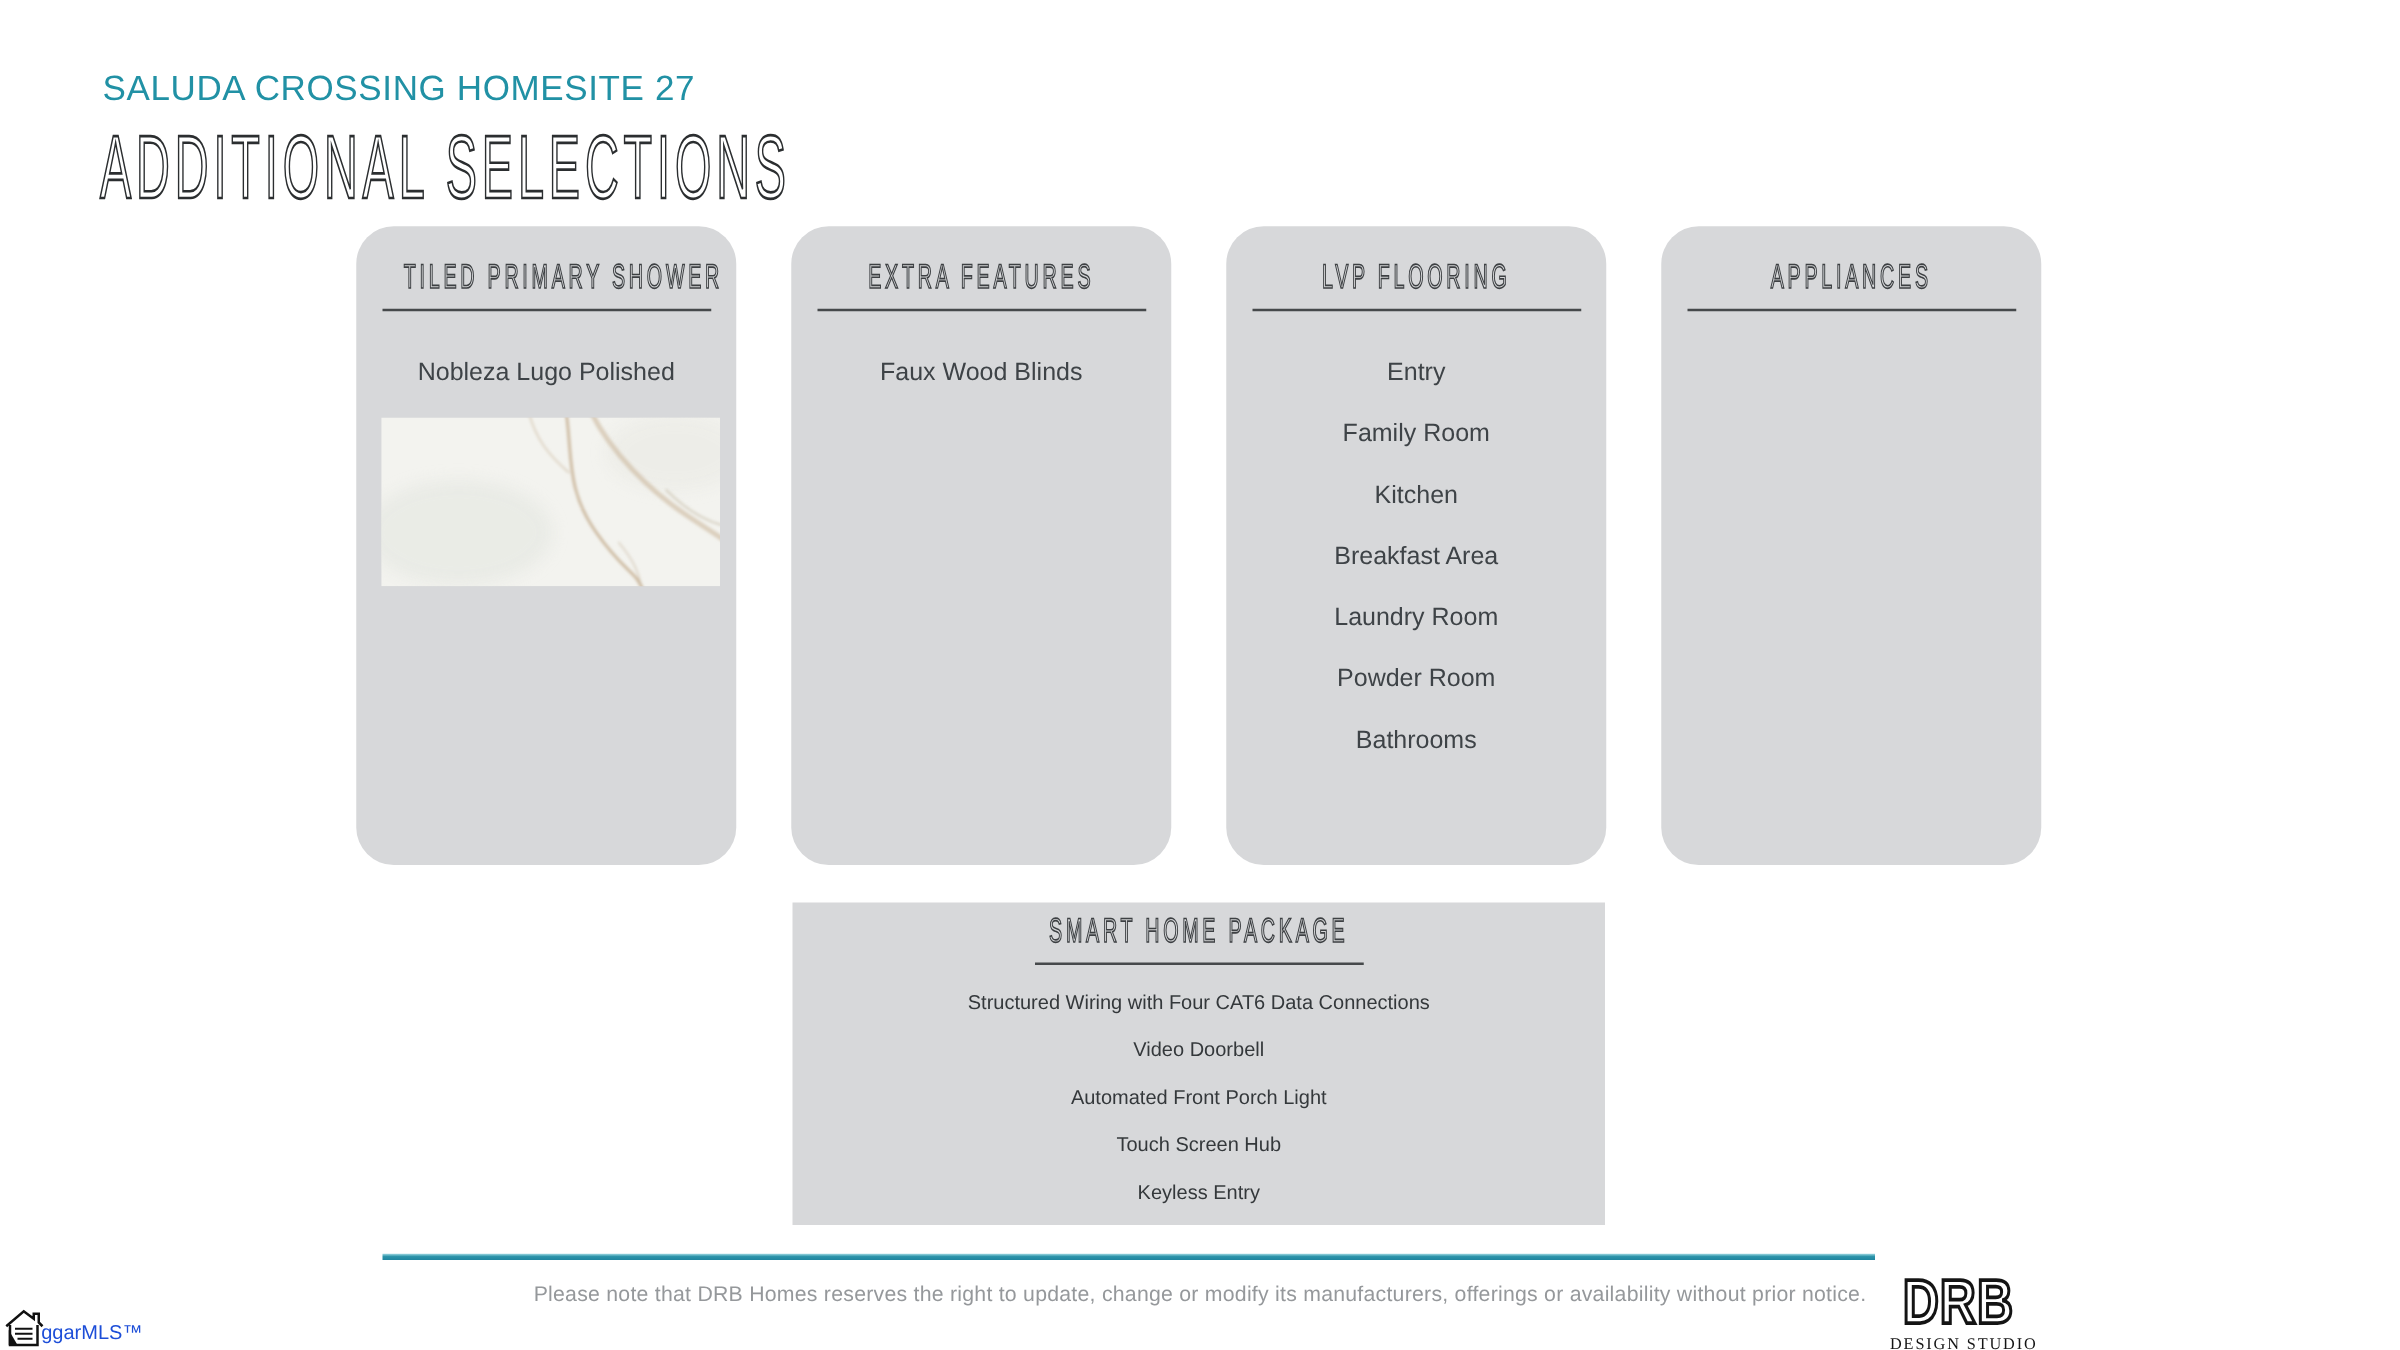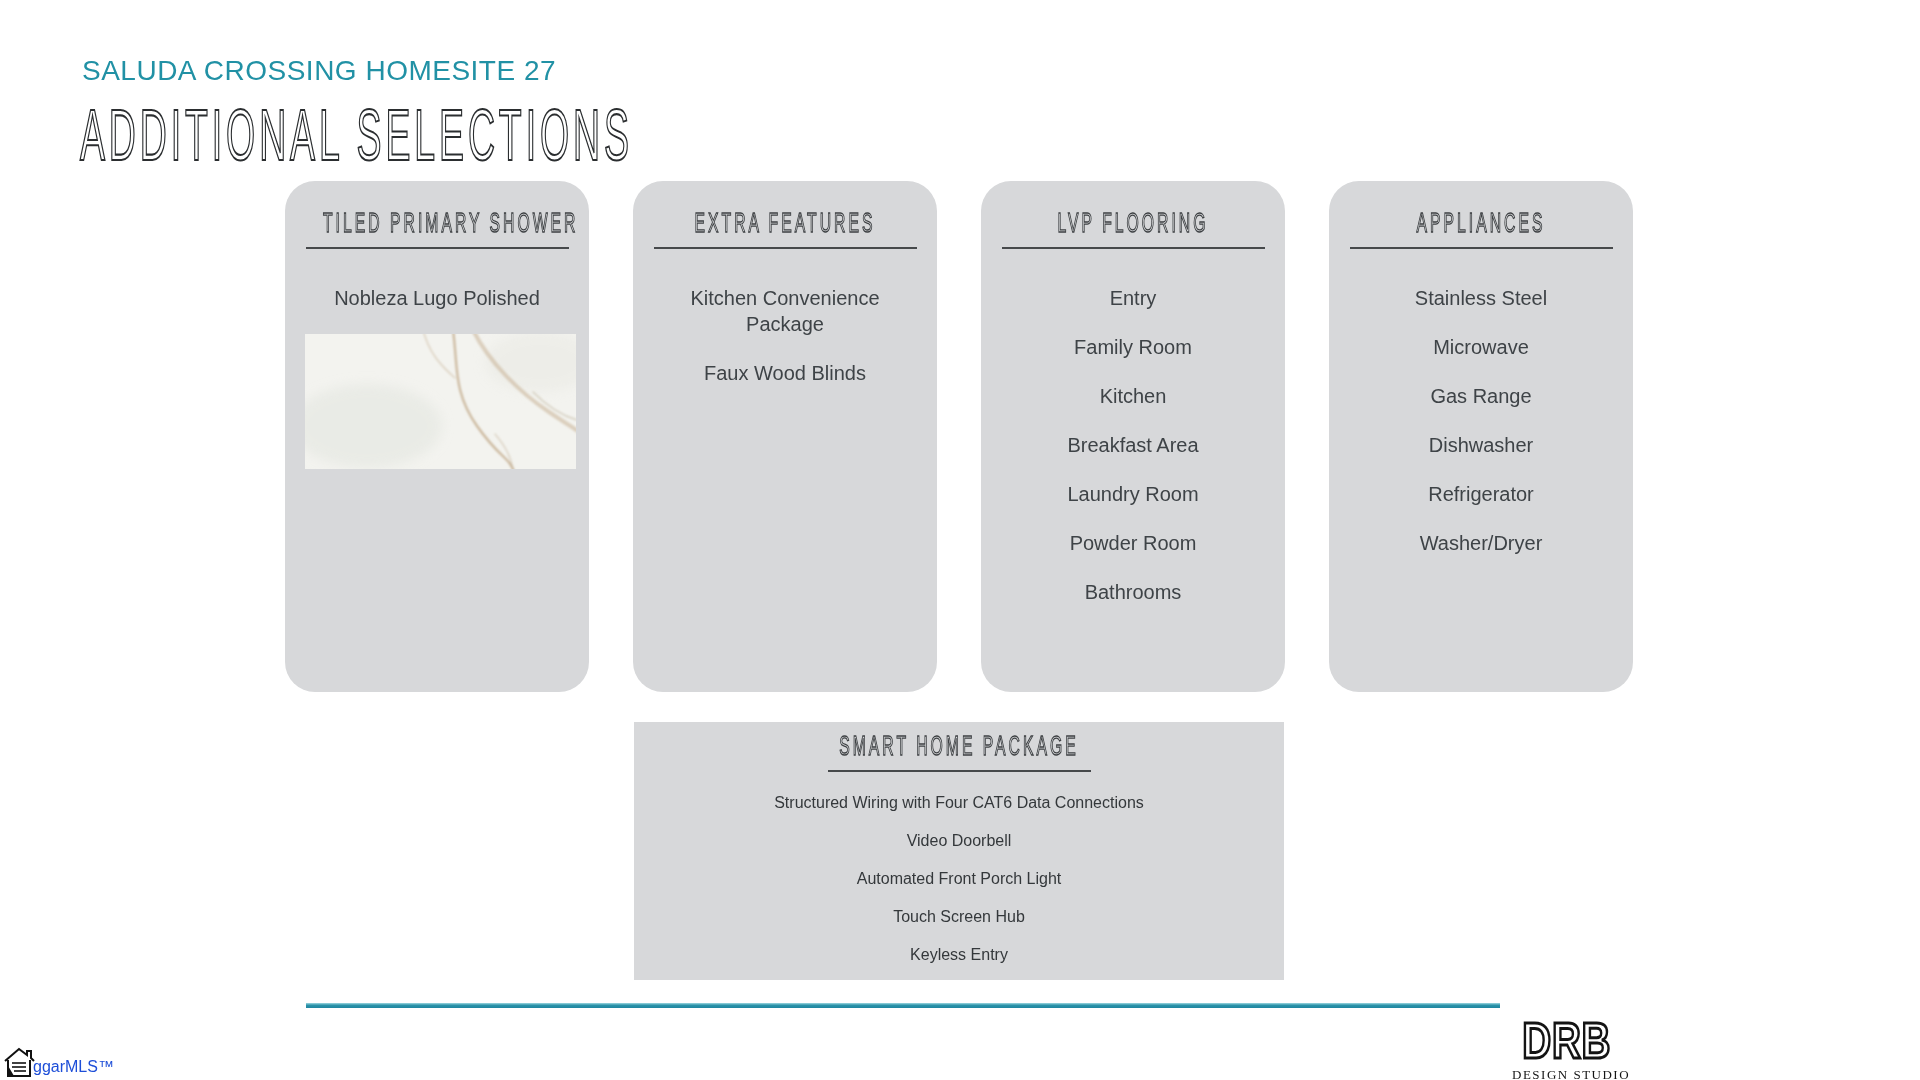--- a/index.html
+++ b/index.html
@@ -119,21 +119,20 @@
       <path d="M190,100 C 200,112 206,122 208,136" stroke="#c3b198" stroke-width="1.4" opacity="0.5"></path>
     </g>
   </svg>
 </div>
   </div>
 
   <div class="card">
     <div class="card-title">EXTRA FEATURES</div>
     <div class="card-rule"></div>
     <div class="card-items">
-          <div class="card-item">Kitchen Convenience Package</div>
           <div class="card-item">Faux Wood Blinds</div>
         </div>
   </div>
 
   <div class="card">
     <div class="card-title">LVP FLOORING</div>
     <div class="card-rule"></div>
     <div class="card-items">
           <div class="card-item">Entry</div>
           <div class="card-item">Family Room</div>
@@ -141,44 +140,37 @@
           <div class="card-item">Breakfast Area</div>
           <div class="card-item">Laundry Room</div>
           <div class="card-item">Powder Room</div>
           <div class="card-item">Bathrooms</div>
         </div>
   </div>
 
   <div class="card">
     <div class="card-title">APPLIANCES</div>
     <div class="card-rule"></div>
-    <div class="card-items">
-          <div class="card-item">Stainless Steel</div>
-          <div class="card-item">Microwave</div>
-          <div class="card-item">Gas Range</div>
-          <div class="card-item">Dishwasher</div>
-          <div class="card-item">Refrigerator</div>
-          <div class="card-item">Washer/Dryer</div>
-        </div>
   </div>
 </div>
 
   <div class="smart-card">
     <div class="card-title">SMART HOME PACKAGE</div>
     <div class="card-rule"></div>
     <div class="smart-items" id="smart-items">
         <div class="smart-item">Structured Wiring with Four CAT6 Data Connections</div>
         <div class="smart-item">Video Doorbell</div>
         <div class="smart-item">Automated Front Porch Light</div>
         <div class="smart-item">Touch Screen Hub</div>
         <div class="smart-item">Keyless Entry</div>
       </div>
   </div>
 
   <div class="footer-line"></div>
+  <div class="disclaimer">Please note that DRB Homes reserves the right to update, change or modify its manufacturers, offerings or availability without prior notice.</div>
 
   <div class="drb-logo">
     <div class="drb-text">DRB</div>
     <div class="drb-sub">DESIGN STUDIO</div>
   </div>
 
   <div class="watermark">
     <svg width="34" height="32" viewBox="0 0 34 32">
       <path d="M3 15 L17 3 L25 9 L25 5 L29 5 L29 12 L32 15" fill="none" stroke="#111" stroke-width="2"></path>
       <path d="M6 14 L6 30 L28 30 L28 14" fill="none" stroke="#111" stroke-width="2"></path>

